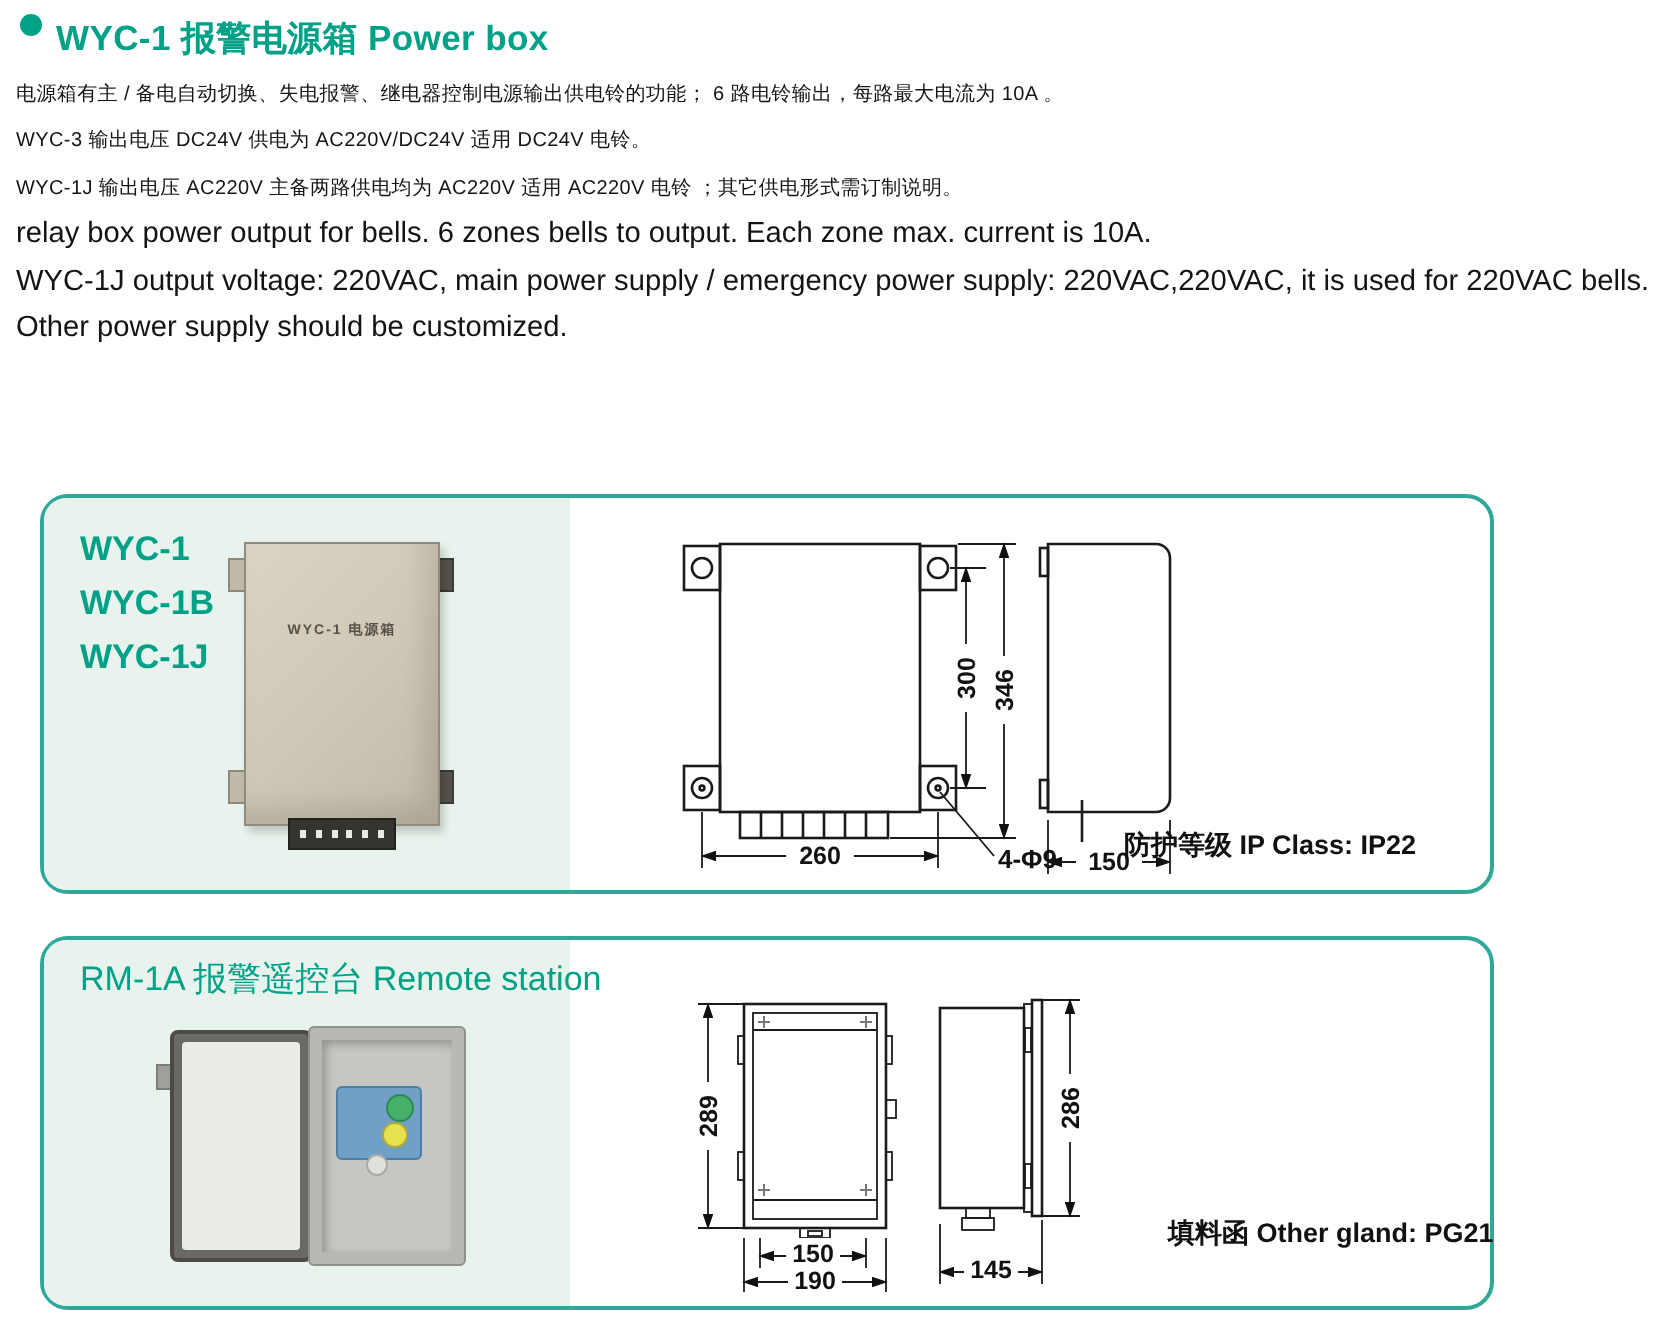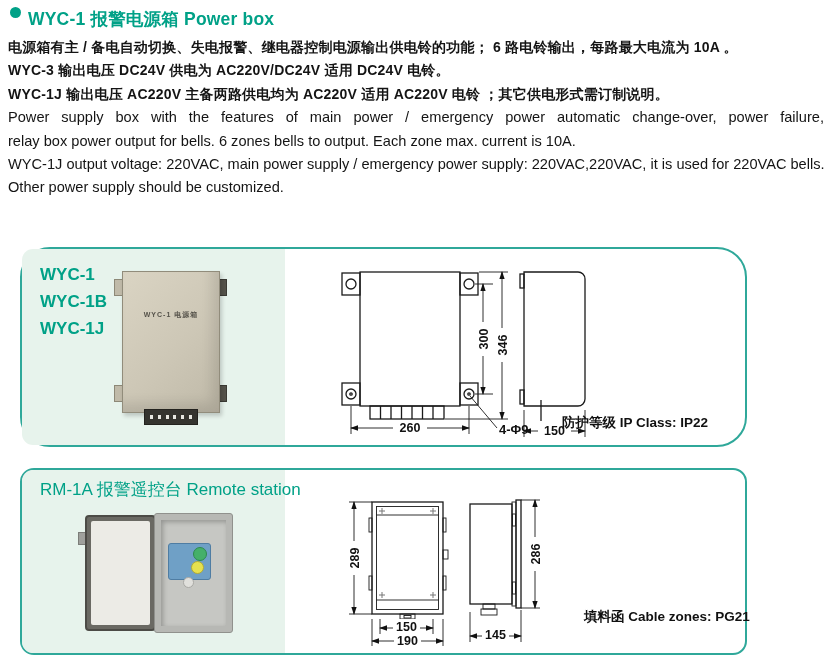--- a/index.html
+++ b/index.html
@@ -7,26 +7,26 @@
     width:830px;height:659px;position:relative;background:#ffffff;
     font-family:"Liberation Sans","DejaVu Sans",sans-serif;color:#141414;
     overflow:hidden;
   }
   
   .header{position:absolute;left:10px;top:7px;display:flex;gap:7px;}
   .bullet{width:11px;height:11px;border-radius:50%;background:#00a187;flex:0 0 auto;}
   .page-title{font-size:17.5px;font-weight:bold;color:#00a187;letter-spacing:.2px;white-space:nowrap;}
   
   .intro{position:absolute;left:8px;top:36px;width:816px;line-height:23.4px;}
-  .intro .cn{font-size:14px;font-weight:bold;white-space:nowrap;letter-spacing:.2px;}
+  .intro .cn{font-size:10px;font-weight:normal;white-space:nowrap;letter-spacing:.2px;}
   .intro .en{font-size:14.6px;white-space:nowrap;}
   .intro .en.just{white-space:normal;text-align:justify;text-align-last:justify;}
   
   .panel{position:absolute;left:20px;width:723px;border:2px solid #2fa89a;border-radius:14px;background:#fff;}
-  #panel1{top:247px;height:196px;border-radius:30px;}
+  #panel1{top:247px;height:196px;}
   #panel2{top:468px;height:183px;}
   .mint{position:absolute;left:0;top:0;bottom:0;width:263px;background:#e7f3ec;border-radius:11px 0 0 11px;}
   .models{position:absolute;left:18px;top:12px;font-size:17px;font-weight:bold;color:#00a187;line-height:27px;}
   .panel2-title{position:absolute;left:18px;top:8px;font-size:17px;font-weight:normal;color:#00a187;white-space:nowrap;}
   .note{position:absolute;font-size:13.5px;font-weight:bold;color:#111;white-space:nowrap;}
   
   .p1-ear{position:absolute;width:10px;height:15px;background:#c0baa9;border:1px solid #8d8877;}
   .p1-ear.dark{background:#55534b;border-color:#3b3a34;}
   .p1-body{position:absolute;left:100px;top:22px;width:96px;height:140px;
     background:linear-gradient(135deg,#dad4c3 0%,#cdc7b6 55%,#bfb9a8 100%);
@@ -54,21 +54,20 @@
 
 <div class="header">
   <span class="bullet"></span>
   <span class="page-title">WYC-1 报警电源箱 Power box</span>
 </div>
 
 <div class="intro">
   <div class="cn">电源箱有主 / 备电自动切换、失电报警、继电器控制电源输出供电铃的功能； 6 路电铃输出，每路最大电流为 10A 。</div>
   <div class="cn">WYC-3 输出电压 DC24V  供电为 AC220V/DC24V  适用 DC24V 电铃。</div>
   <div class="cn">WYC-1J 输出电压 AC220V  主备两路供电均为 AC220V  适用 AC220V 电铃 ；其它供电形式需订制说明。</div>
-  <div class="en just">Power supply box with the features of main power / emergency power automatic change-over, power failure,</div>
   <div class="en">relay box power output for bells. 6 zones bells to output. Each zone max. current is 10A.</div>
   <div class="en">WYC-1J output voltage: 220VAC, main power supply / emergency power supply: 220VAC,220VAC, it is used for 220VAC bells.</div>
   <div class="en">Other power supply should be customized.</div>
 </div>
 
 <div class="panel" id="panel1">
   <div class="mint"></div>
 
   <div class="models">
     <div>WYC-1</div>
@@ -240,14 +239,14 @@
       <text x="67.5" y="150.5">190</text>
       <rect x="142" y="133" width="27" height="12" fill="#fff"></rect>
       <text x="155.5" y="145">145</text>
       <g transform="rotate(-90 195 60)">
         <rect x="178" y="53" width="34" height="14" fill="#fff"></rect>
         <text x="195" y="64.5">286</text>
       </g>
     </g>
   </svg>
 
-  <div class="note" style="left:562px;top:138px;">填料函 Cable zones: PG21</div>
+  <div class="note" style="left:562px;top:138px;">填料函 Other gland: PG21</div>
 </div>
 
 </body></html>

